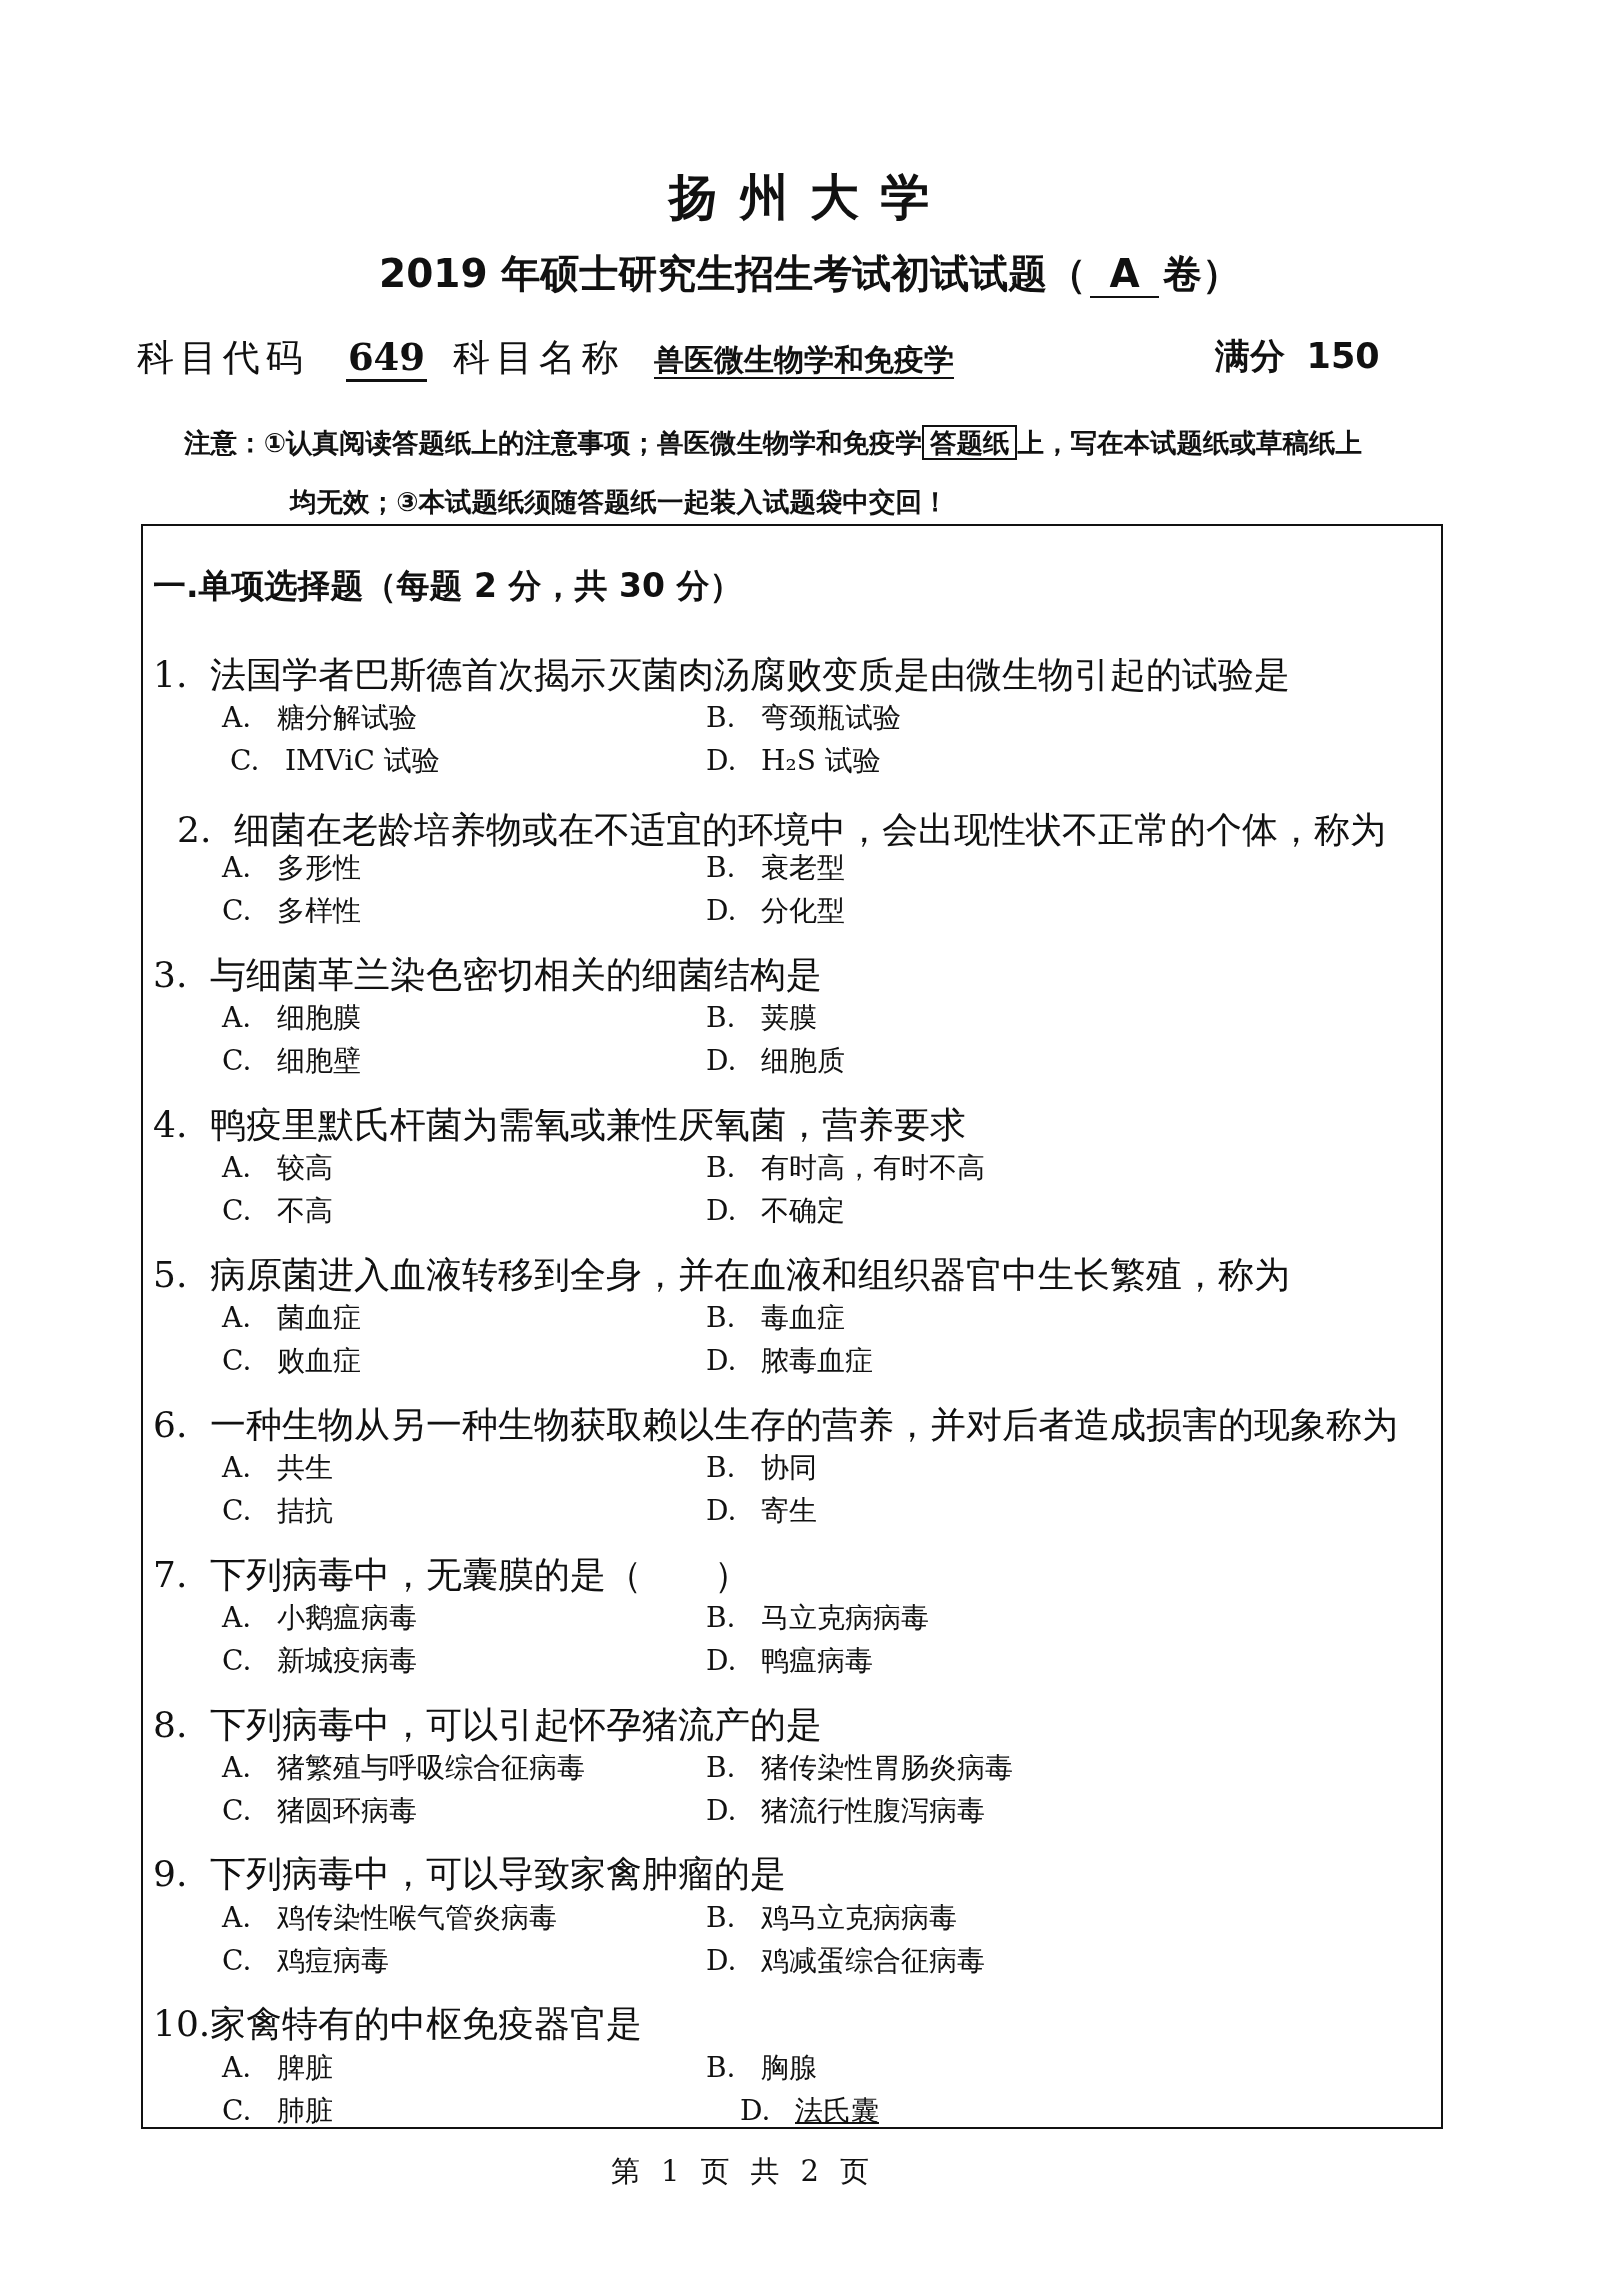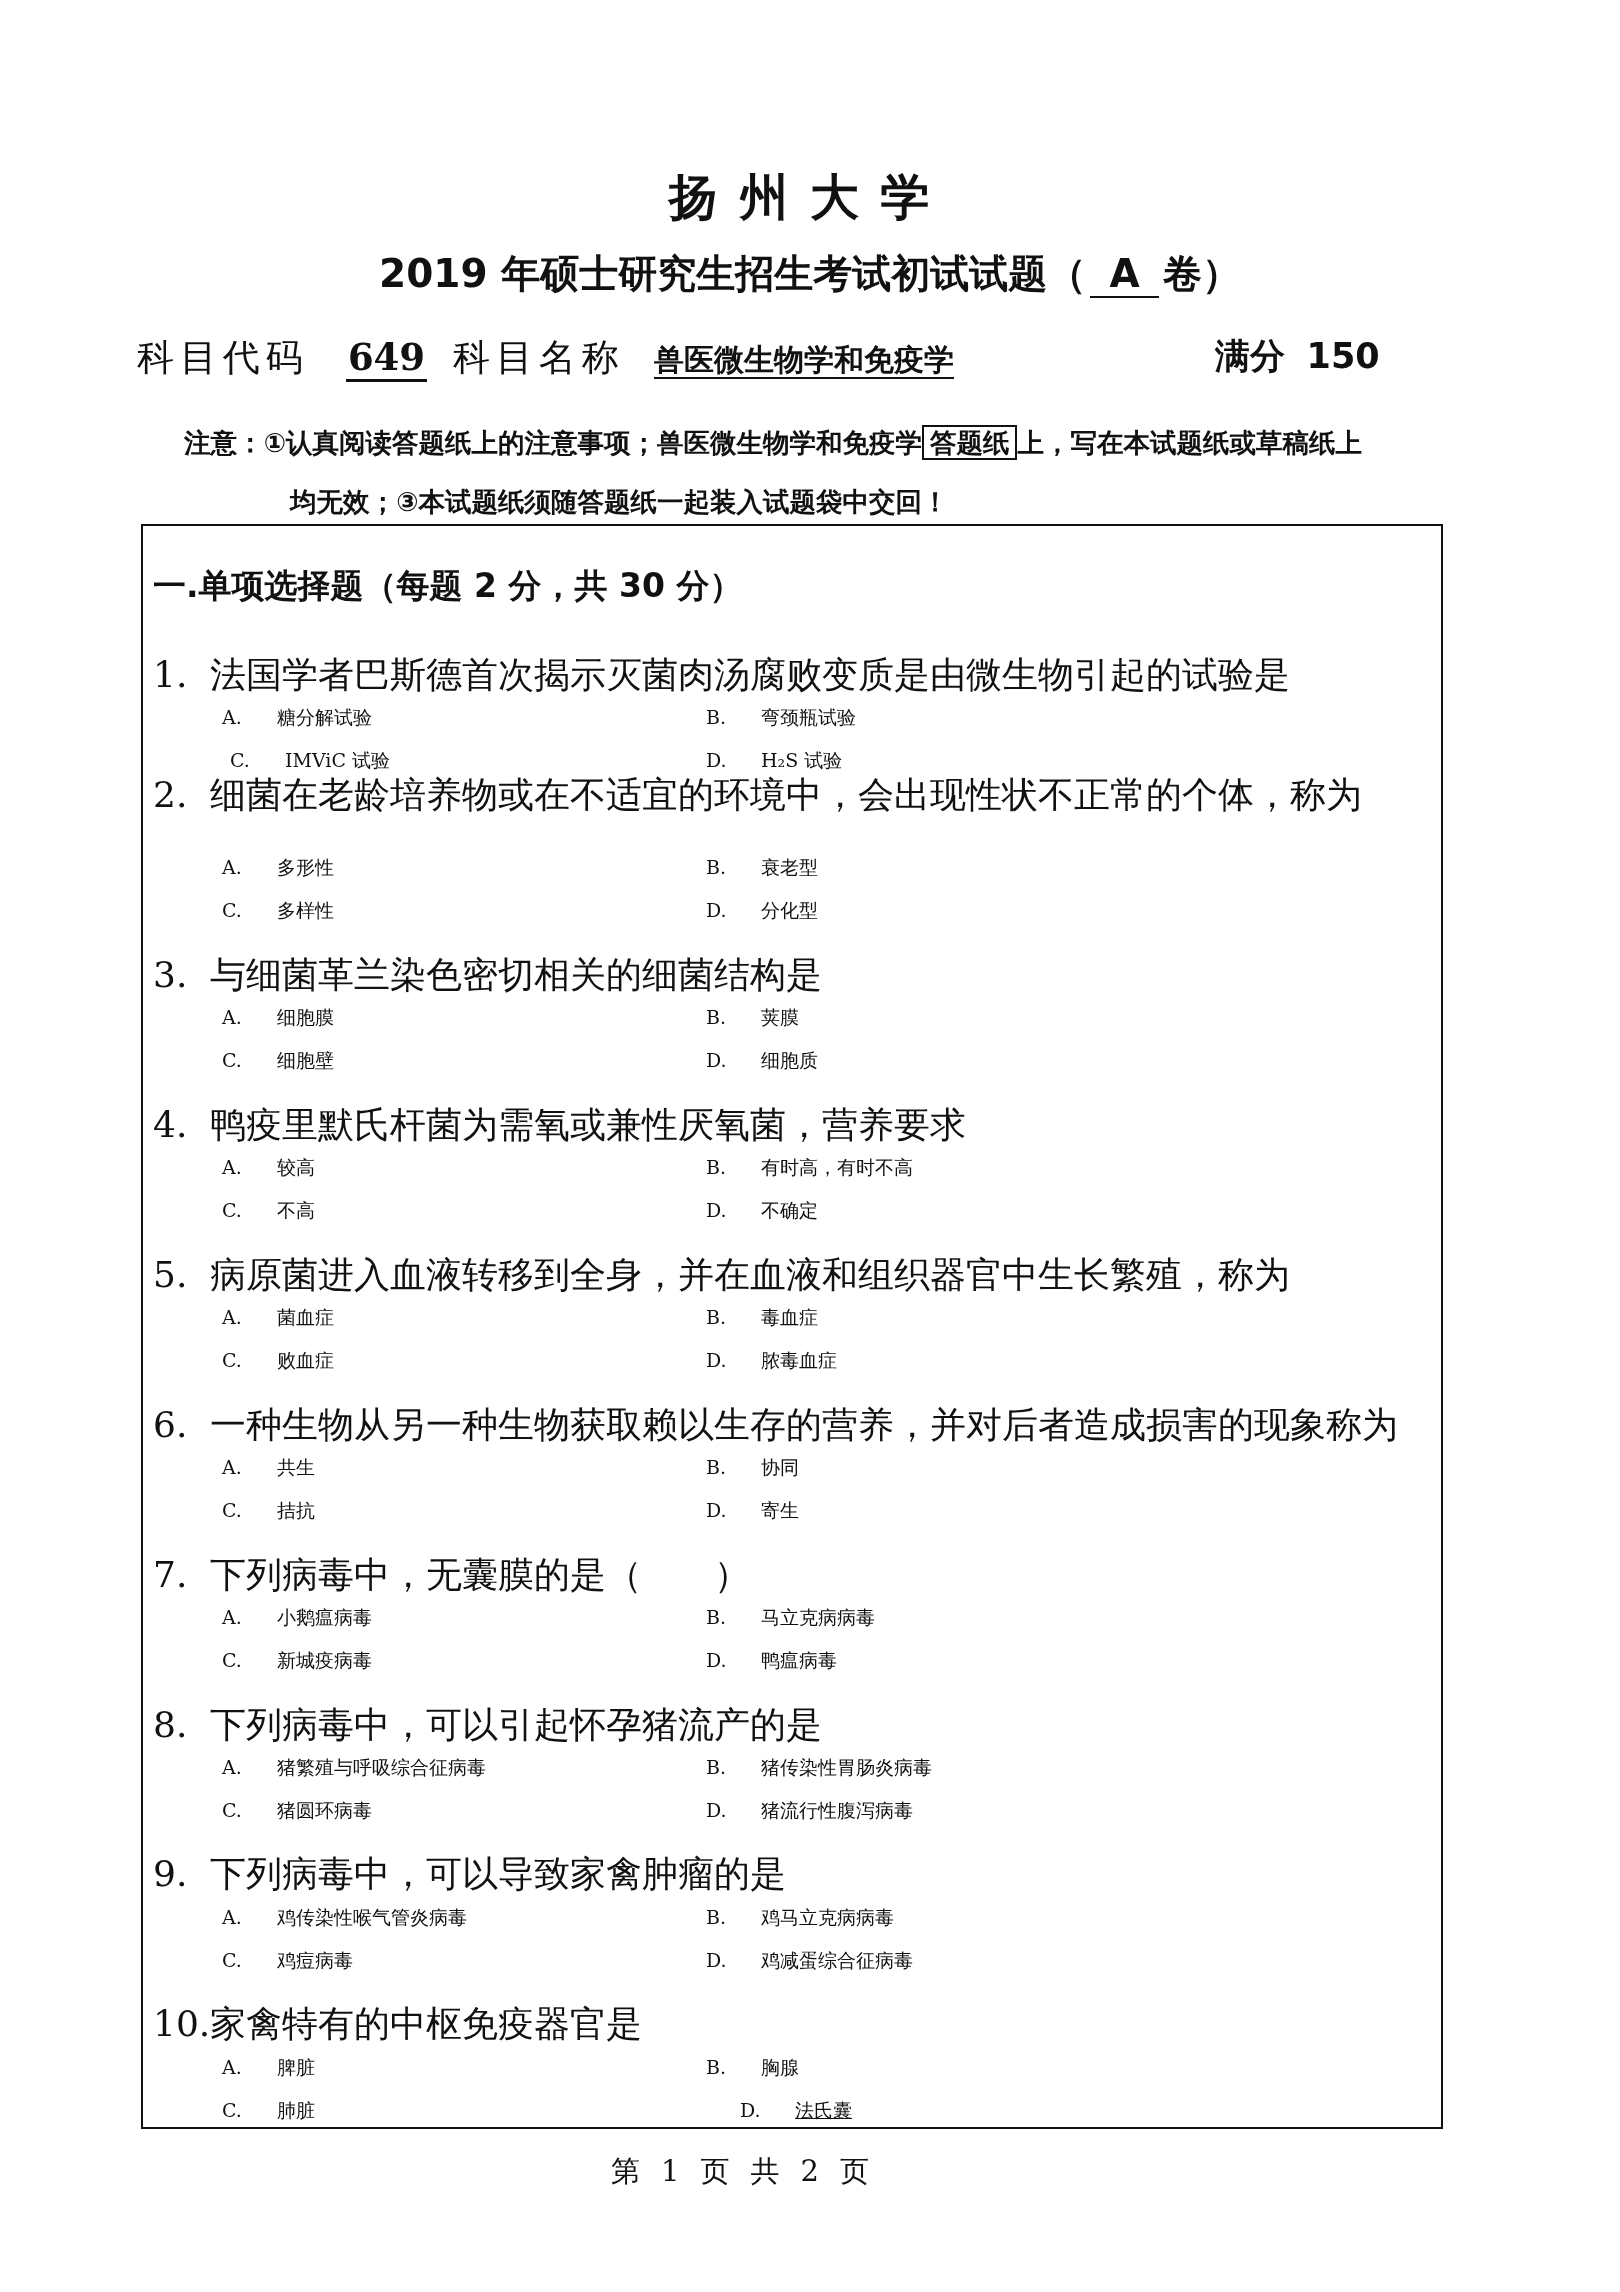--- a/index.html
+++ b/index.html
@@ -16,21 +16,21 @@
     .subj-code { font-weight: bold; border-bottom: 3.9px solid #111; padding: 0 2px; }
     .subj-name { font-weight: bold; font-size: 30px; font-family: "DejaVu Sans", sans-serif; border-bottom: 2.9px solid #111; }
     .full { font-weight: bold; font-size: 35px; font-family: "DejaVu Sans", sans-serif; }
     .note { font-size: 26.5px; font-weight: bold; font-family: "DejaVu Sans", sans-serif; }
     .boxed { border: 2px solid #111; padding: 0 6px; }
     .frame { position: absolute; left: 141px; top: 524px; width: 1302px; height: 1605px;
       border: 2.9px solid #111; box-sizing: border-box; }
     .section { left: 153px; top: 564px; font-size: 33px; font-weight: bold; font-family: "DejaVu Sans", sans-serif; }
     .q { position: absolute; left: 153px; font-size: 36px; line-height: 43px; }
     .q .num { display: inline-block; width: 57px; }
-    .opt { position: absolute; font-size: 19px; line-height: 43px; white-space: nowrap; }
+    .opt { position: absolute; font-size: 28px; line-height: 43px; white-space: nowrap; }
     .opt .letter { display: inline-block; width: 55px; }
     .footer { left: 0; width: 1480px; top: 2152px; text-align: center; font-size: 29px; word-spacing: 11.8px; }
   </style>
 </head>
 <body>
 
 <div class="abs school">扬州大学</div>
 
 <div class="abs subtitle">
   <span>2019 年硕士研究生招生考试初试试题（</span><span class="blank">A</span><span>卷）</span>
@@ -57,21 +57,21 @@
 <div class="frame"></div>
 
 <div class="abs section">一.单项选择题（每题 2 分，共 30 分）</div>
 
 <div id="questions">
     <div class="q" style="top: 653px;"><span class="num">1.</span><span>法国学者巴斯德首次揭示灭菌肉汤腐败变质是由微生物引起的试验是</span></div>
     <div class="opt" style="left: 222px; top: 696px;"><span class="letter">A.</span><span>糖分解试验</span></div>
     <div class="opt" style="left: 706px; top: 696px;"><span class="letter">B.</span><span>弯颈瓶试验</span></div>
     <div class="opt" style="left: 222px; top: 739px; margin-left: 8px;"><span class="letter">C.</span><span>IMViC 试验</span></div>
     <div class="opt" style="left: 706px; top: 739px;"><span class="letter">D.</span><span>H₂S 试验</span></div>
-    <div class="q" style="top: 773px;"><span class="num">2.</span><span>细菌在老龄培养物或在不适宜的环境中，会出现性状不正常的个体，称为</span></div>
+    <div class="q" style="top: 808px; margin-left: 24px;"><span class="num">2.</span><span>细菌在老龄培养物或在不适宜的环境中，会出现性状不正常的个体，称为</span></div>
     <div class="opt" style="left: 222px; top: 846px;"><span class="letter">A.</span><span>多形性</span></div>
     <div class="opt" style="left: 706px; top: 846px;"><span class="letter">B.</span><span>衰老型</span></div>
     <div class="opt" style="left: 222px; top: 889px;"><span class="letter">C.</span><span>多样性</span></div>
     <div class="opt" style="left: 706px; top: 889px;"><span class="letter">D.</span><span>分化型</span></div>
     <div class="q" style="top: 953px;"><span class="num">3.</span><span>与细菌革兰染色密切相关的细菌结构是</span></div>
     <div class="opt" style="left: 222px; top: 996px;"><span class="letter">A.</span><span>细胞膜</span></div>
     <div class="opt" style="left: 706px; top: 996px;"><span class="letter">B.</span><span>荚膜</span></div>
     <div class="opt" style="left: 222px; top: 1039px;"><span class="letter">C.</span><span>细胞壁</span></div>
     <div class="opt" style="left: 706px; top: 1039px;"><span class="letter">D.</span><span>细胞质</span></div>
     <div class="q" style="top: 1103px;"><span class="num">4.</span><span>鸭疫里默氏杆菌为需氧或兼性厌氧菌，营养要求</span></div>

